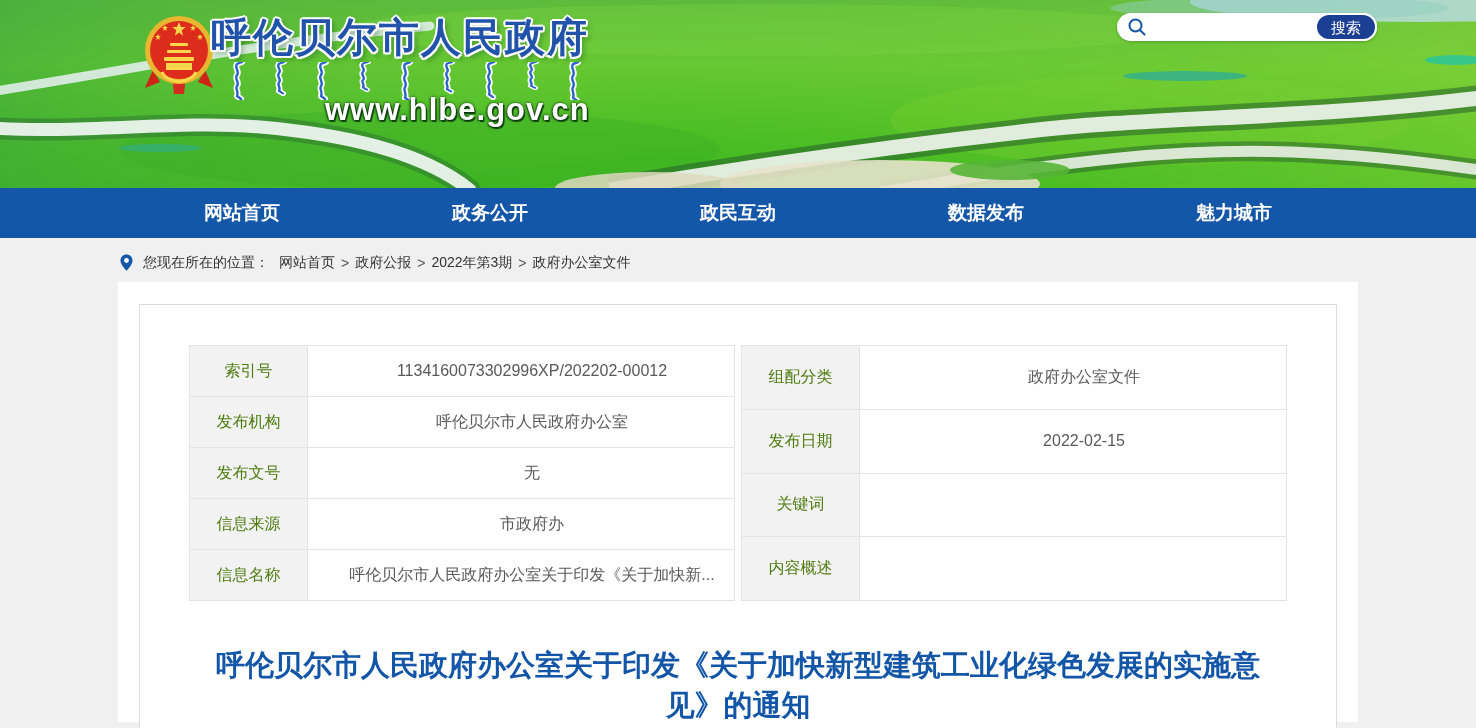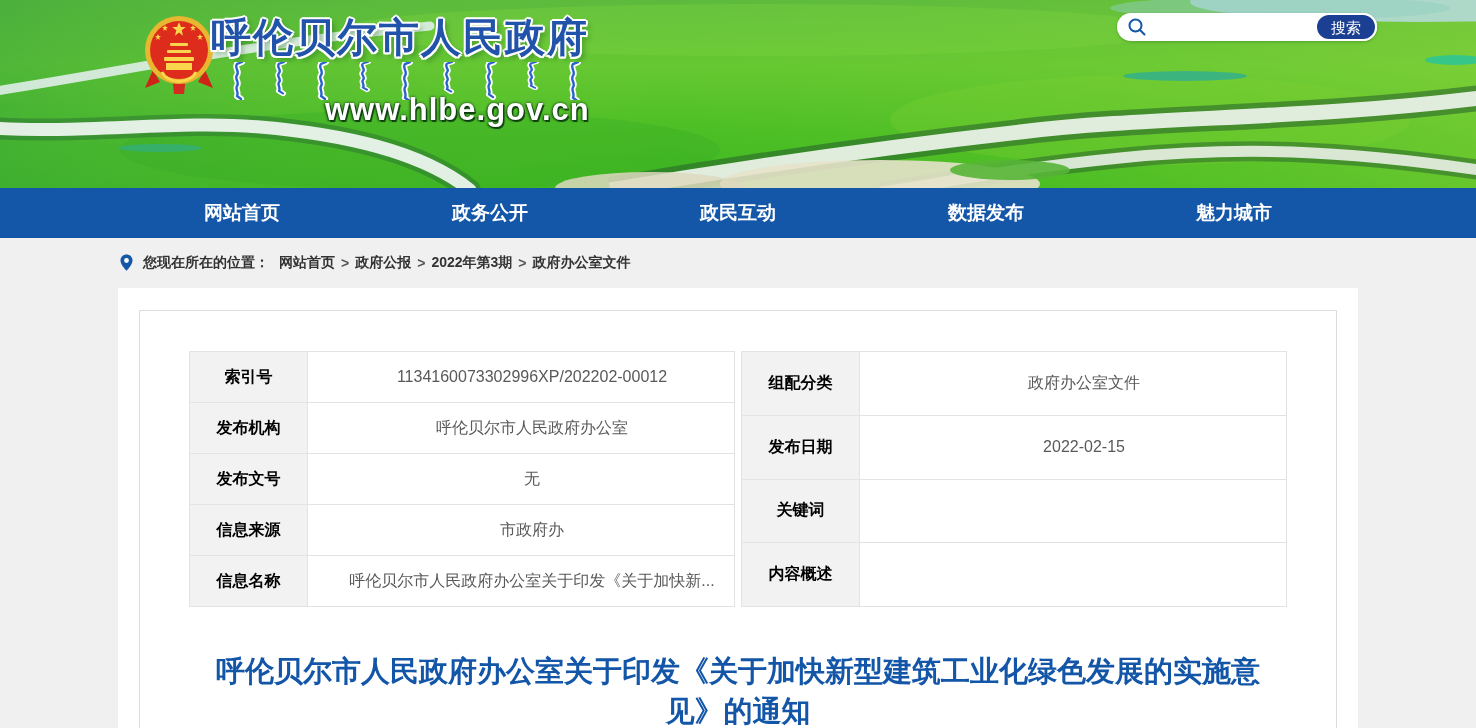--- a/index.html
+++ b/index.html
@@ -52,21 +52,21 @@
   
   .nav { width: 1476px; height: 50px; background: #1456a8; }
   .nav-inner { width: 1240px; margin: 0 auto; height: 50px; display: flex; }
   .nav-item {
     flex: 1; text-align: center; line-height: 50px;
     color: #ffffff; font-size: 19px; font-weight: bold; cursor: pointer;
     white-space: nowrap;
   }
 
   
-  .crumb-strip { width: 1476px; height: 50px; background: #f0f0f0; font-weight: bold; }
+  .crumb-strip { width: 1476px; height: 44px; background: #f0f0f0; }
   .crumb-inner { width: 1240px; margin: 0 auto; height: 50px; display: flex; align-items: center; }
   .pin { width: 17px; height: 22px; margin-right: 8px; flex: 0 0 auto; }
   .crumb-inner, .crumb-text { font-size: 14px; color: #333; }
   .crumb-prefix { margin-right: 6px; }
   .crumb-link { cursor: pointer; margin: 0 4px; }
   .crumb-sep { color: #555; margin: 0 2px; }
 
   
   .card {
     width: 1240px; margin: 0 auto; background: #ffffff;
@@ -79,22 +79,22 @@
     background: #fff;
   }
   .meta-tables { display: flex; gap: 6px; }
   .meta-tables table {
     flex: 1; border-collapse: collapse; table-layout: fixed;
   }
   .meta-tables th, .meta-tables td {
     border: 1px solid #e3e3e3; height: 51px; font-size: 16px;
   }
   .meta-tables th {
-    width: 118px; background: #f2f2f2; color: #000000;
-    font-weight: bold; text-align: center;
+    width: 118px; background: #f2f2f2; color: #4d7c0f;
+    font-weight: normal; text-align: center;
   }
   .meta-tables td {
     color: #595959; padding-left: 22px; text-align: center;
     white-space: nowrap; overflow: hidden;
   }
   .doc-title {
     width: 1060px; margin: 44px auto 0;
     text-align: center; color: #1356a8;
     font-size: 29px; font-weight: bold; line-height: 40px;
   }

